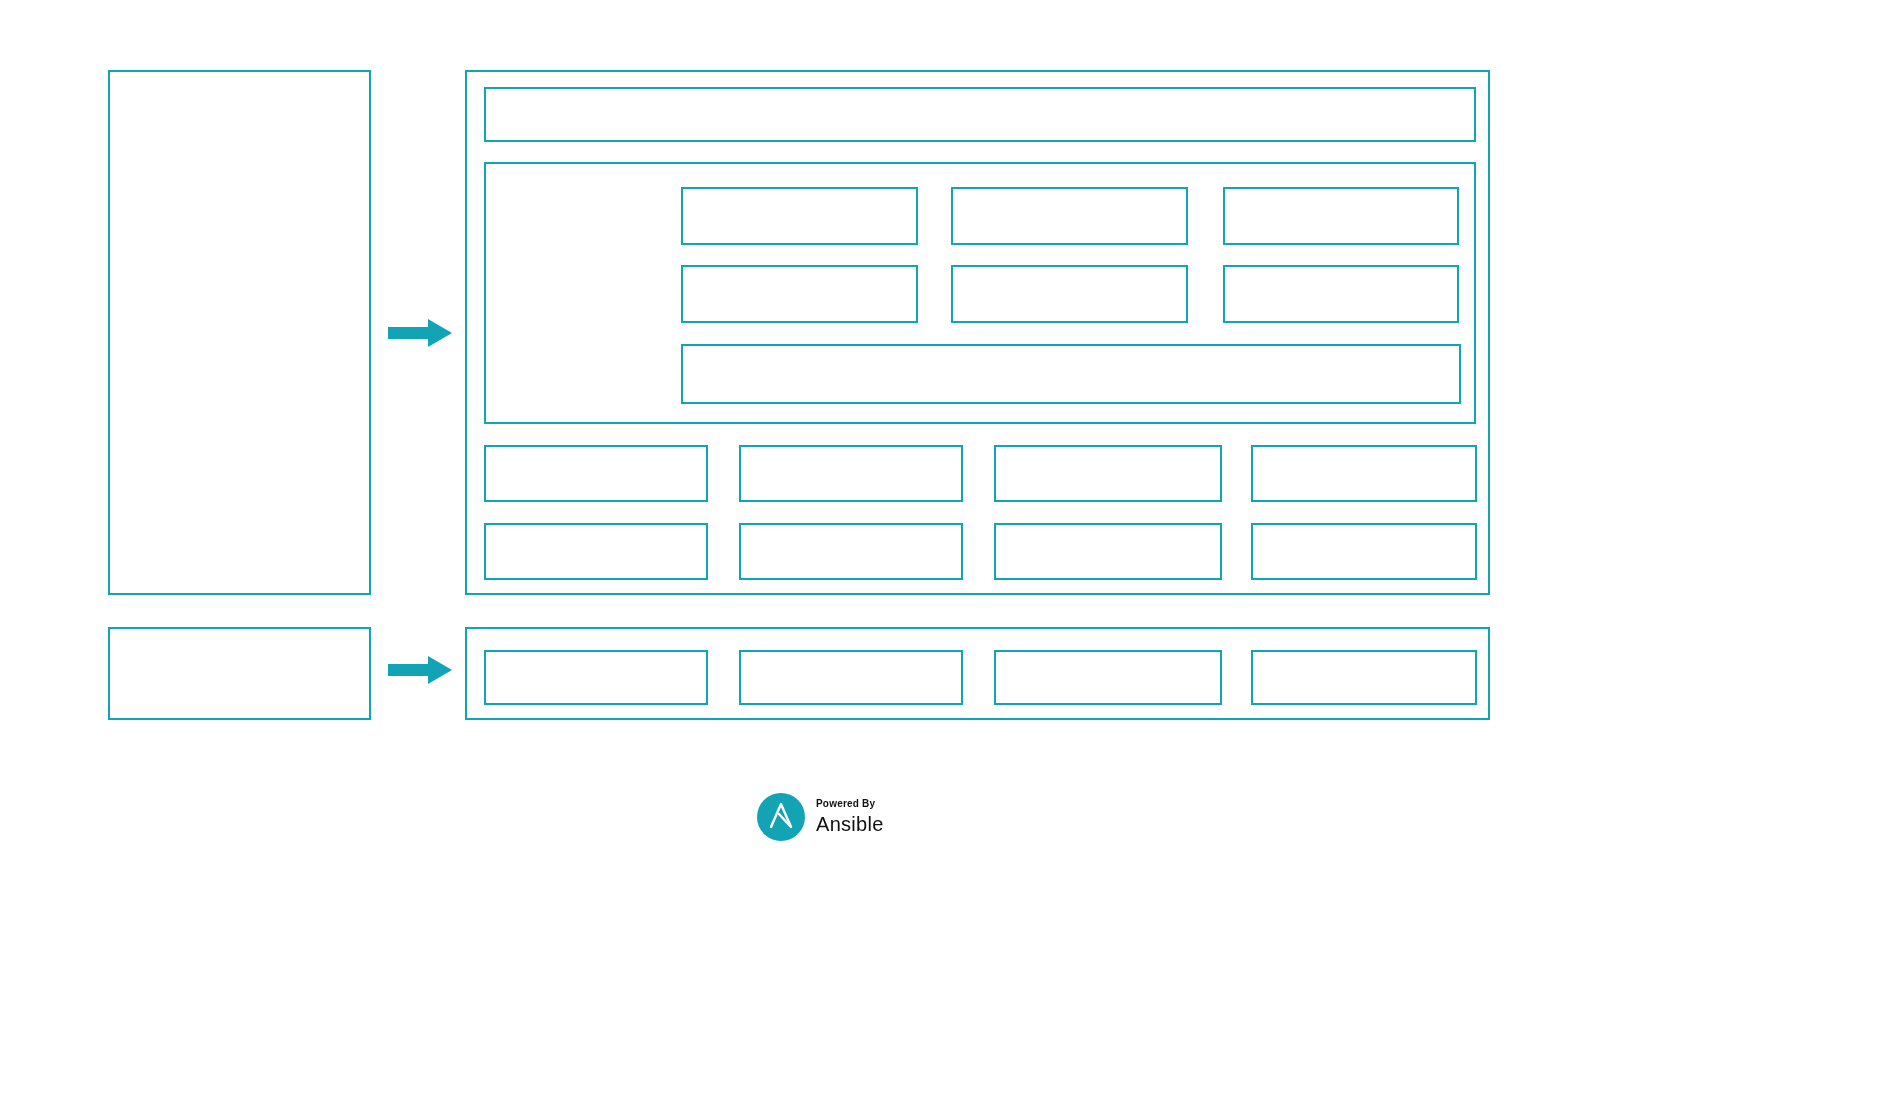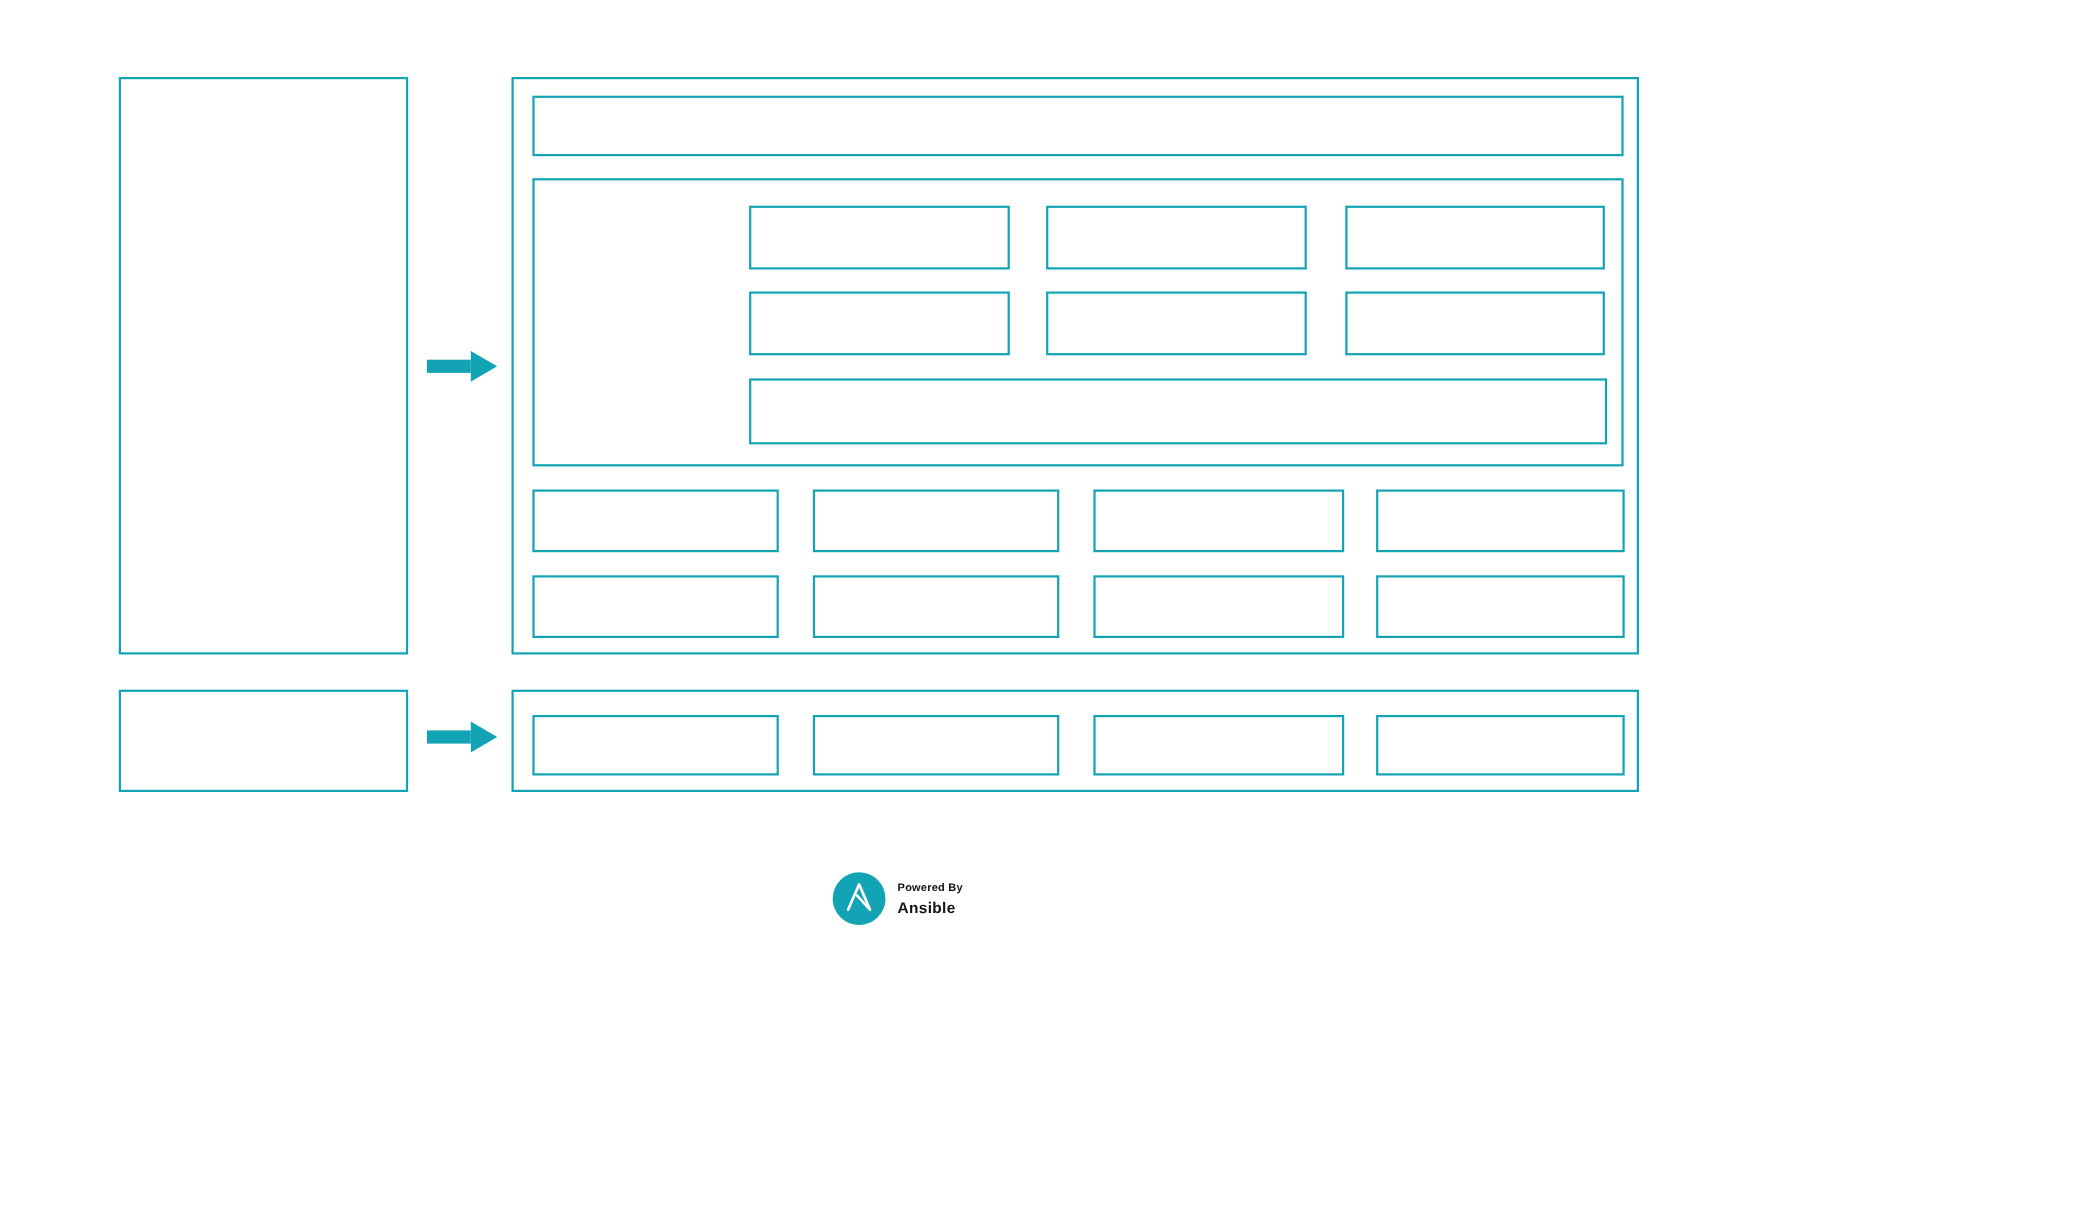--- a/index.html
+++ b/index.html
@@ -90,22 +90,22 @@
     margin-left: 11px;
     color: var(--text);
   }
   .powered-by {
     font-size: 10px;
     font-weight: bold;
     letter-spacing: 0.2px;
     margin-bottom: 4px;
   }
   .brand-name {
-    font-size: 14px;
-    font-weight: 700;
+    font-size: 20px;
+    font-weight: 400;
     letter-spacing: 0.3px;
   }
 </style>
 </head>
 <body>
 
 <div class="canvas">
 
   <div class="box left-column"></div>
 

